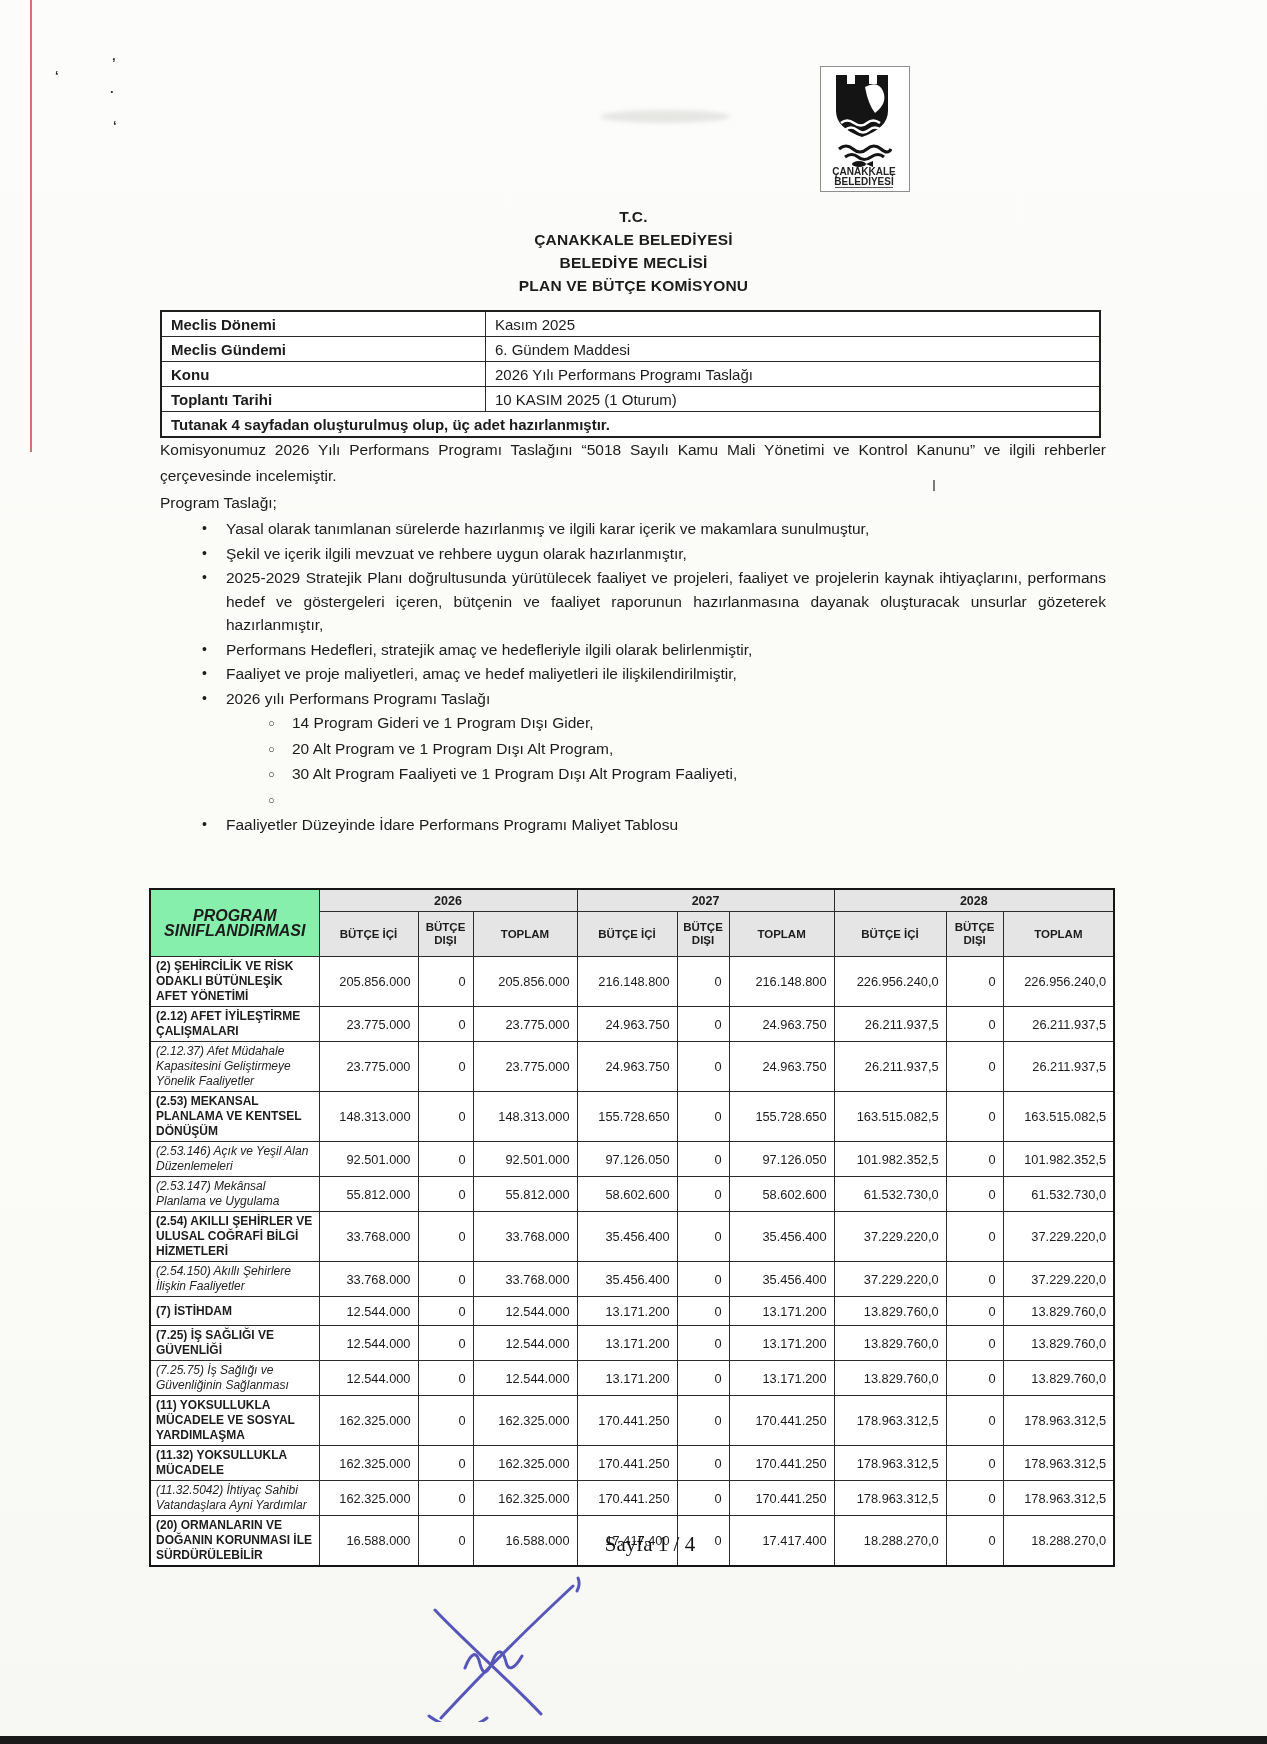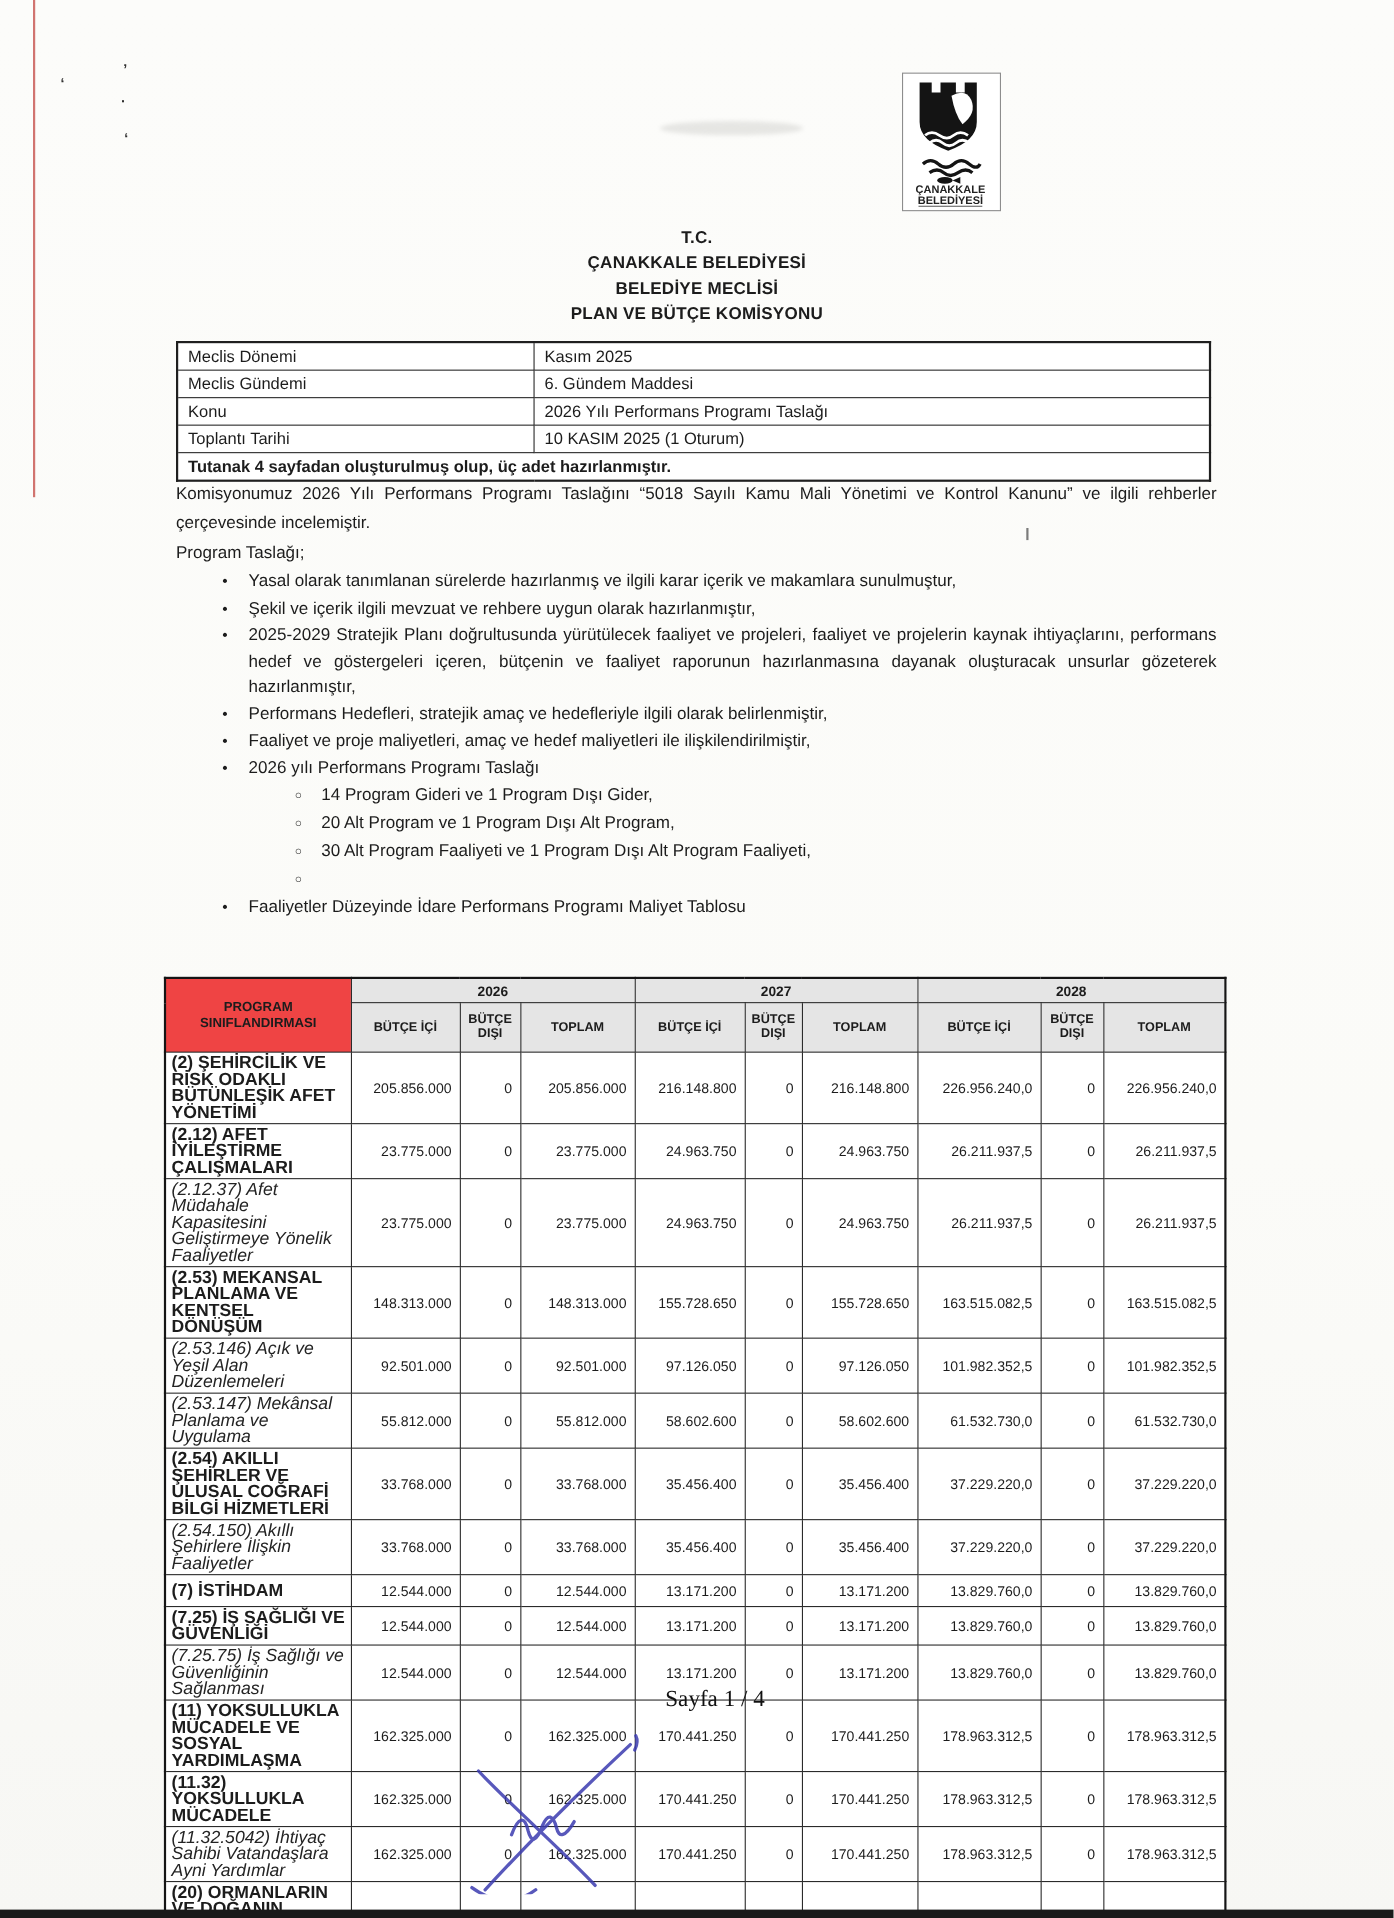--- a/index.html
+++ b/index.html
@@ -16,42 +16,42 @@
   .logo-box svg{display:block;}
 
   
   .doc-header{position:absolute;top:205px;left:0;width:100%;text-align:center;
     font-weight:bold;font-size:15.5px;line-height:23px;letter-spacing:.2px;}
 
   
   .info-table{position:absolute;left:160px;top:310px;width:941px;border-collapse:collapse;
     font-size:15px;border:2px solid #1f1f1f;background:#fff;}
   .info-table td{border:1px solid #2a2a2a;padding:1px 9px;height:22px;vertical-align:middle;}
-  .info-table td.lbl{width:305px;font-weight:normal;margin-top:36px;}
+  .info-table td.lbl{width:305px;font-weight:bold;margin-top:36px;}
   .info-table td.note{font-weight:bold;}
 
   
   .body-text{position:absolute;left:160px;top:437px;width:946px;font-size:15.5px;line-height:26px;}
   .para{text-align:justify;}
   .intro{margin-top:1px;}
   .bullet{display:flex;line-height:23.5px;margin-top:1px;}
   .b-dot{flex:none;width:24px;margin-left:42px;font-size:14px;}
   .sub .b-dot{margin-left:108px;font-size:11px;padding-top:1px;}
   .b-text{flex:1;}
   .b-text.just{text-align:justify;}
 
   
   .cost-table{position:absolute;left:149px;top:888px;width:964px;border-collapse:collapse;
     table-layout:fixed;border:2px solid #151515;background:#fff;}
   .cost-table th,.cost-table td{border:1px solid #2b2b2b;overflow:hidden;}
   .cost-table th{background:#e5e5e5;font-weight:bold;}
   .year-row th{height:19px;font-size:12.5px;padding:1px 0;}
   .sub-row th{height:40px;font-size:11.5px;line-height:13px;padding:2px 1px;}
-  th.proghead{font-size:12px;line-height:15px;background:#ef4444;}
-  td.prog{padding:2px 5px;font-size:16px;line-height:15px;vertical-align:middle;}
+  th.proghead{font-size:16px;line-height:15px;background:#86efac;font-style:italic;}
+  td.prog{padding:2px 5px;font-size:12px;line-height:15px;vertical-align:middle;}
   td.prog.bold{font-weight:bold;}
   td.prog.italic{font-style:italic;color:#242424;}
   td.num{text-align:right;padding:2px 7px;font-size:12.8px;vertical-align:middle;height:24px;}
 
   
   .page-label{position:absolute;left:530px;top:1532px;width:240px;text-align:center;
     font-family:"Liberation Serif",serif;font-size:21px;color:#111;}
   .signature{position:absolute;left:415px;top:1572px;}
 
   

